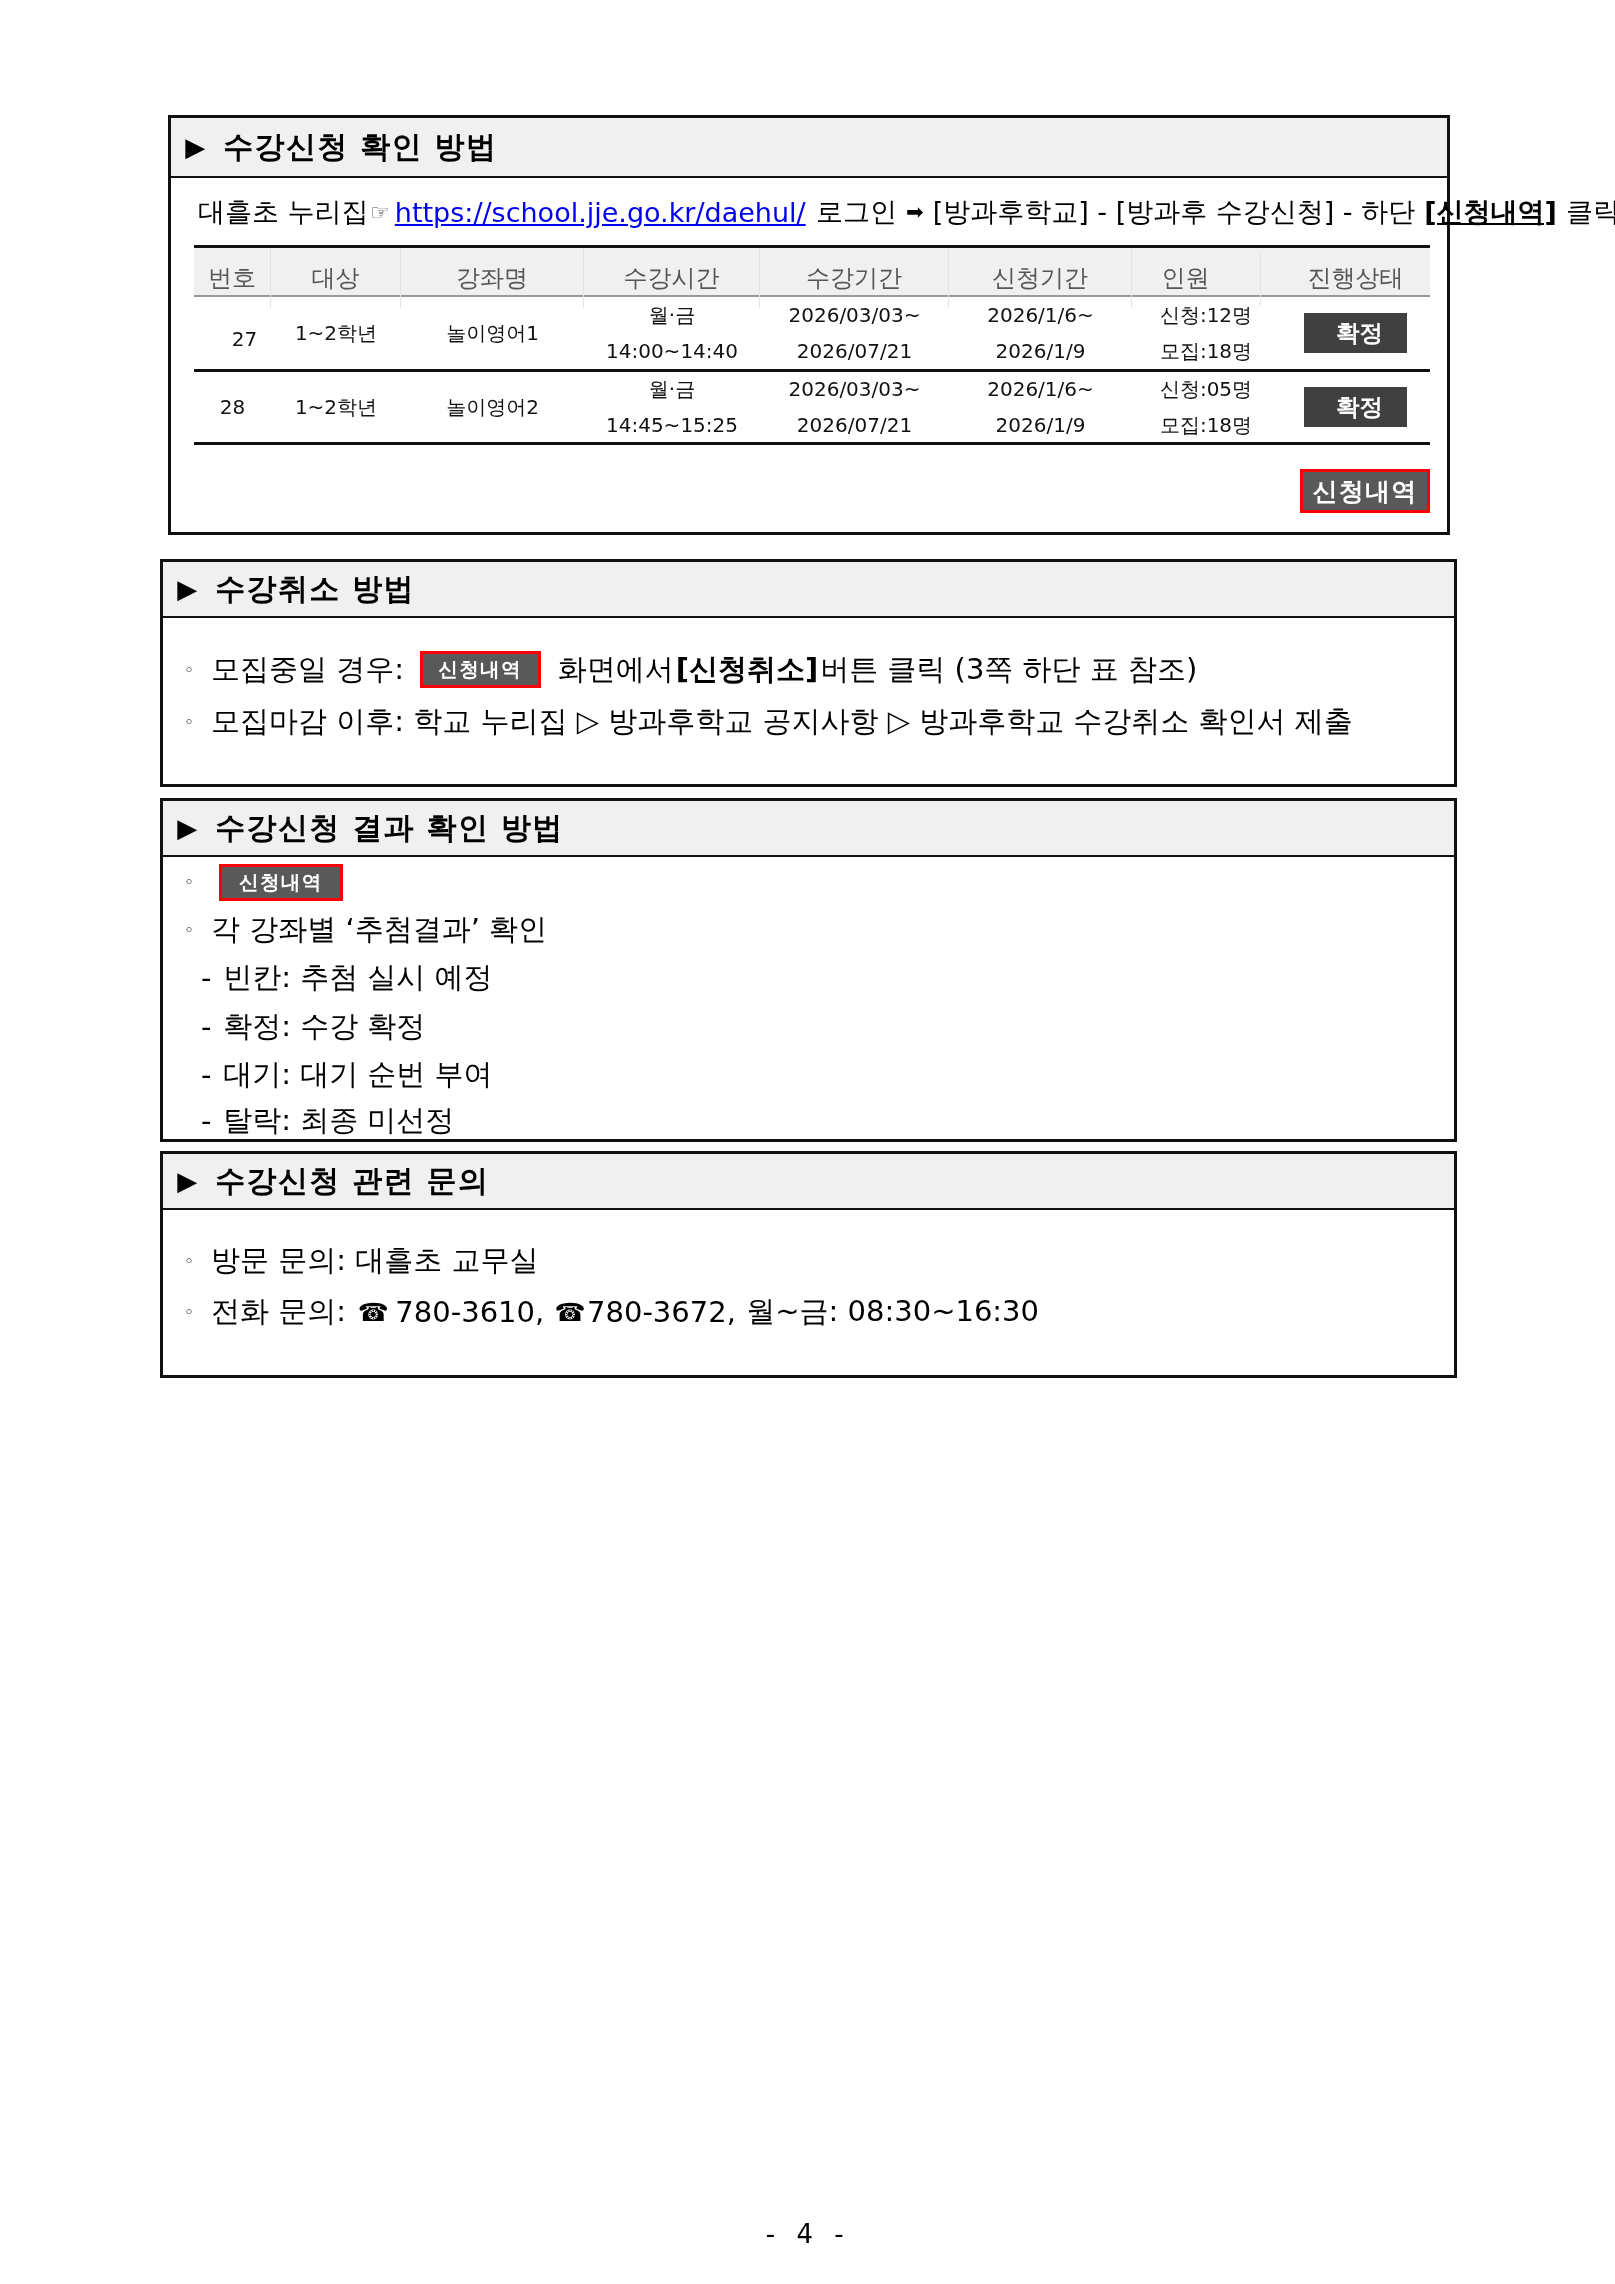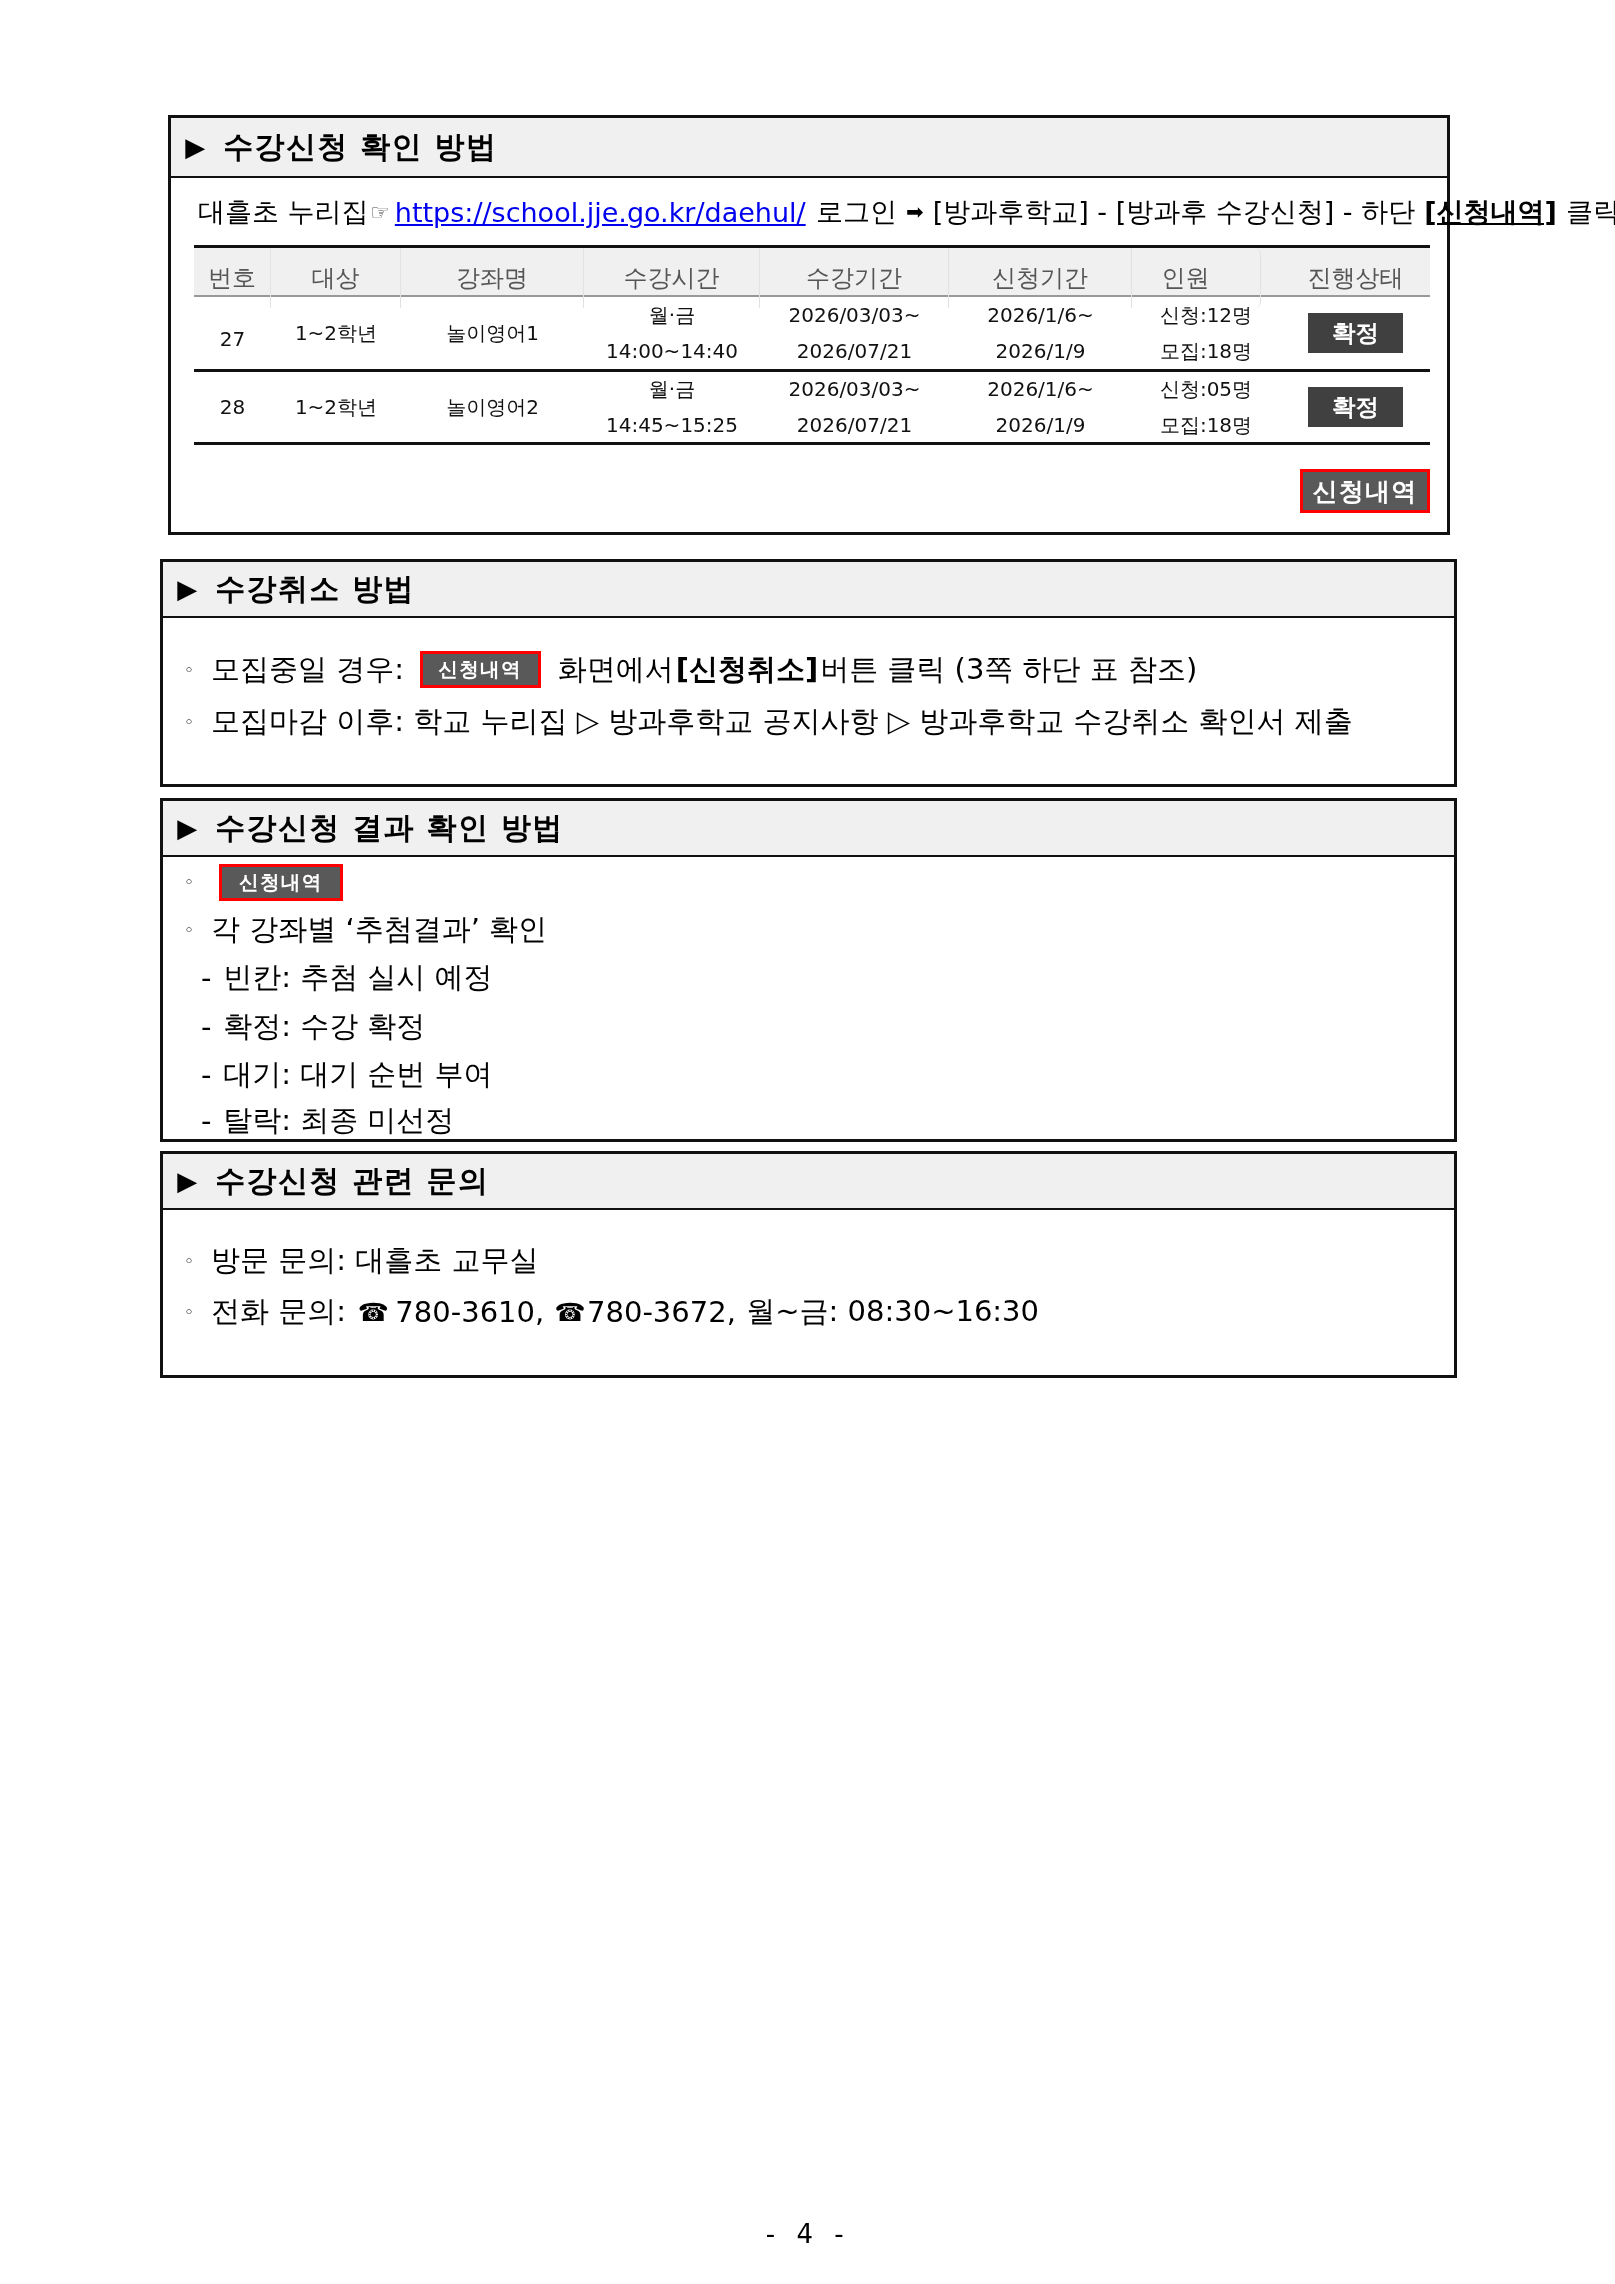--- a/index.html
+++ b/index.html
@@ -15,21 +15,21 @@
   .bold-u { font-weight:bold; text-decoration:underline; }
   .bold { font-weight:bold; }
   .hand { font-size:22px; margin:0 5.2px 0 1.3px; color:#444; }
   .arrow { font-size:21px; margin:0 9px; }
   
   .tbl { position:absolute; left:194px; width:1236px; }
   .tbl-head { position:absolute; left:0; right:0; top:0; height:52px; background:#f0f0f0; border-top:3.9px solid #111; border-bottom:2px solid #999; box-sizing:border-box; }
   .th { position:absolute; top:0; height:60px; display:flex; align-items:center; justify-content:center; font-size:24px; color:#555; border-right:0.7px solid #e2e2e2; box-sizing:border-box; }
   .row { position:absolute; left:0; right:0; border-bottom:3.3px solid #111; box-sizing:border-box; }
   .td { position:absolute; top:0; bottom:0; display:flex; flex-direction:column; align-items:center; justify-content:center; font-size:20px; line-height:36px; color:#111; }
-  .badge { background:#404040; color:#fff; font-weight:bold; font-size:23.5px; width:95px; height:40px; display:flex; align-items:center; justify-content:center; }
+  .badge { background:#404040; color:#fff; font-weight:bold; font-size:23.5px; width:95px; height:40px; display:flex; align-items:center; justify-content:center;padding-left:8px; }
   .btn-red { background:#595959; color:#fff; font-weight:bold; border:3.9px solid #ff0000; box-sizing:border-box; display:inline-flex; align-items:center; justify-content:center; letter-spacing:1.3px; }
   .page-num { position:absolute; top:2219px; left:0; width:1616px; text-align:center; font-size:26px; letter-spacing:6.5px; }
 </style>
 </head>
 <body>
 
 <div class="box" style="left:168px; top:115px; width:1282px; height:420px;">
   <div class="box-header" style="height:60px;">
     <span class="tri">▶</span>
     <span class="title">수강신청 확인 방법</span>
@@ -53,21 +53,21 @@
     <div class="th" style="left:77px; width:130px;">대상</div>
     <div class="th" style="left:207px; width:183px;">강좌명</div>
     <div class="th" style="left:390px; width:176px;">수강시간</div>
     <div class="th" style="left:566px; width:189px;">수강기간</div>
     <div class="th" style="left:755px; width:183px;">신청기간</div>
     <div class="th" style="left:917px; width:150px;border-radius:6px;">인원</div>
     <div class="th" style="left:1087px; width:149px; border-right:none;">진행상태</div>
   </div>
 
   <div class="row" style="top:52px; height:75px;">
-    <div class="td" style="left:0; width:77px;margin-top:12px;">
+    <div class="td" style="left:12px; width:77px;margin-top:12px;">
         <span>27</span>
       </div>
     <div class="td" style="left:77px; width:130px;">
         <span>1~2학년</span>
       </div>
     <div class="td" style="left:207px; width:183px;">
         <span>놀이영어1</span>
       </div>
     <div class="td" style="left:390px; width:176px;">
       <span>월·금</span>

